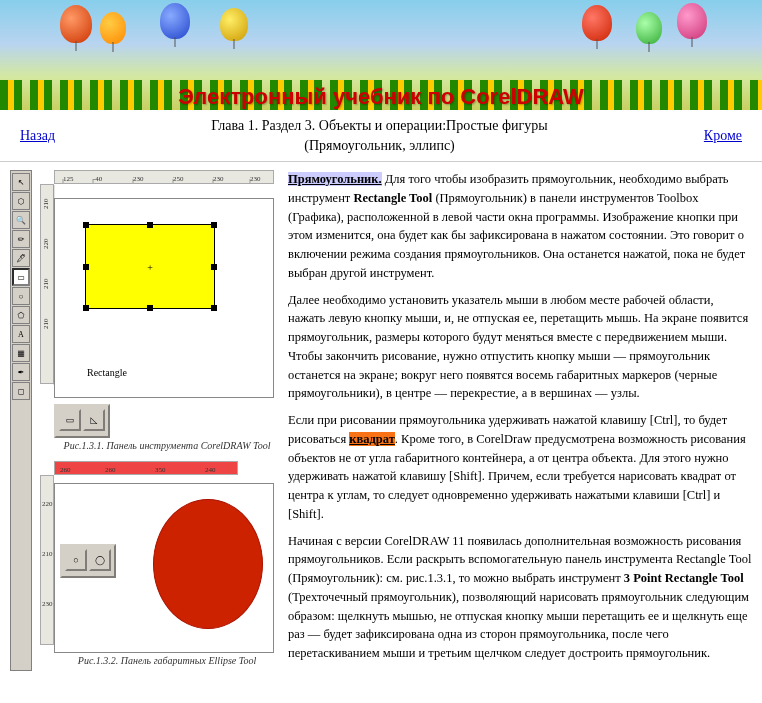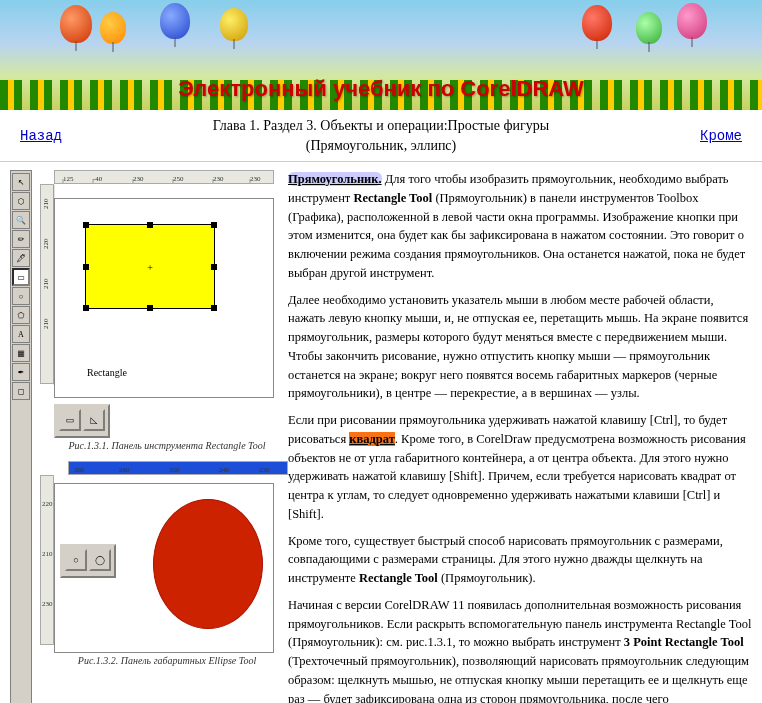--- a/index.html
+++ b/index.html
@@ -14,21 +14,21 @@
     
     .header-banner {
       width: 100%;
       height: 110px;
       background: linear-gradient(180deg, #87CEEB 0%, #b8d4f0 40%, #d4e8a0 70%, #c8d060 100%);
       position: relative;
       overflow: hidden;
       display: flex;
       align-items: flex-end;
       justify-content: center;
-      padding-bottom: 8px;
+      padding-bottom: 0;
     }
     .header-title {
       font-size: 22px;
       font-weight: bold;
       color: #cc0000;
       text-shadow: 1px 1px 2px rgba(0,0,0,0.3);
       font-family: Arial, sans-serif;
       z-index: 10;
       position: relative;
     }
@@ -74,21 +74,20 @@
       justify-content: space-between;
       align-items: center;
       padding: 6px 20px;
       border-bottom: 1px solid #ccc;
     }
     .nav-link {
       color: #0000cc;
       text-decoration: underline;
       font-size: 14px;
       cursor: pointer;
-      font-family: Liberation Mono, monospace;
     }
     .chapter-title {
       text-align: center;
       font-size: 14px;
       font-weight: normal;
       flex: 1;
       line-height: 1.4;
     }
 
     
@@ -246,21 +245,20 @@
       font-size: 12.5px;
       line-height: 1.5;
     }
     .text-section {
       margin-bottom: 8px;
     }
     .highlight-rect {
       background: #ccccff;
       font-weight: bold;
       text-decoration: underline;
-      border-radius: 6px;
     }
     .highlight-sq {
       background: #f97316;
       font-weight: bold;
       text-decoration: underline;
     }
   </style>
 </head>
 <body>
 
@@ -354,24 +352,24 @@
 
     <div style="margin-left:14px; margin-top:6px;">
       <div style="background:#d4d0c8; border:2px outset #d4d0c8; padding:3px; display:inline-block;">
         <div style="display:flex; gap:2px; margin-bottom:2px;">
           <div class="tool-btn">▭</div>
           <div class="tool-btn">◺</div>
         </div>
       </div>
     </div>
 
-    <div class="caption-text">Рис.1.3.1. Панель инструмента Rectangle Tool</div>
+    <div class="caption-text">Рис.1.3.1. Панель инструмента CorelDRAW Tool</div>
 
     <div style="position:relative; margin-top:10px;">
-      <div style="height:14px; width:220px; margin-left:28px; background:#1d4ed8; border:1px solid #aaa; position:relative; overflow:hidden;">
+      <div style="height:14px; width:184px; margin-left:14px; background:#ef4444; border:1px solid #aaa; position:relative; overflow:hidden;">
         <svg width="220" height="14">
           <text x="5" y="10" font-size="7" fill="#333">260</text>
           <text x="50" y="10" font-size="7" fill="#333">260</text>
           <text x="100" y="10" font-size="7" fill="#333">350</text>
           <text x="150" y="10" font-size="7" fill="#333">240</text>
           <text x="190" y="10" font-size="7" fill="#333">230</text>
         </svg>
       </div>
       <div style="width:14px; height:170px; background:#e8e8e0; border:1px solid #aaa; position:absolute; left:0; top:14px;">
         <svg width="14" height="170">
@@ -402,22 +400,19 @@
     </div>
 
     <div class="text-section">
       <p>Далее необходимо установить указатель мыши в любом месте рабочей области, нажать левую кнопку мыши, и, не отпуская ее, перетащить мышь. На экране появится прямоугольник, размеры которого будут меняться вместе с передвижением мыши. Чтобы закончить рисование, нужно отпустить кнопку мыши — прямоугольник останется на экране; вокруг него появятся восемь габаритных маркеров (черные прямоугольники), в центре — перекрестие, а в вершинах — узлы.</p>
     </div>
 
     <div class="text-section">
       <p>Если при рисовании прямоугольника удерживать нажатой клавишу [Ctrl], то будет рисоваться <span class="highlight-sq">квадрат</span>. Кроме того, в CorelDraw предусмотрена возможность рисования объектов не от угла габаритного контейнера, а от центра объекта. Для этого нужно удерживать нажатой клавишу [Shift]. Причем, если требуется нарисовать квадрат от центра к углам, то следует одновременно удерживать нажатыми клавиши [Ctrl] и [Shift].</p>
     </div>
 
-    <div class="text-section">
-      <p>Кроме того, существует быстрый способ нарисовать прямоугольник с размерами, совпадающими с размерами страницы. Для этого нужно дважды щелкнуть на инструменте <b>Rectangle Tool</b> (Прямоугольник).</p>
-    </div>
 
     <div class="text-section">
       <p>Начиная с версии CorelDRAW 11 появилась дополнительная возможность рисования прямоугольников. Если раскрыть вспомогательную панель инструмента Rectangle Tool (Прямоугольник): см. рис.1.3.1, то можно выбрать инструмент <b>3 Point Rectangle Tool</b> (Трехточечный прямоугольник), позволяющий нарисовать прямоугольник следующим образом: щелкнуть мышью, не отпуская кнопку мыши перетащить ее и щелкнуть еще раз — будет зафиксирована одна из сторон прямоугольника, после чего перетаскиванием мыши и третьим щелчком следует достроить прямоугольник.</p>
     </div>
 
   </div>
 </div>
 
 </body></html>

